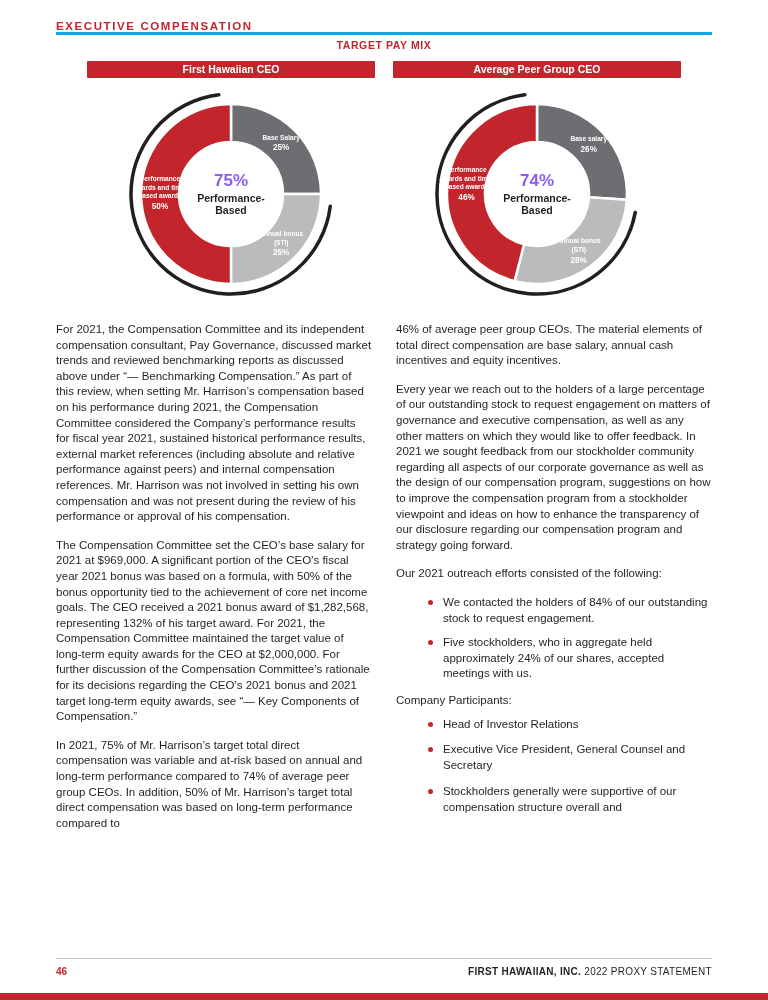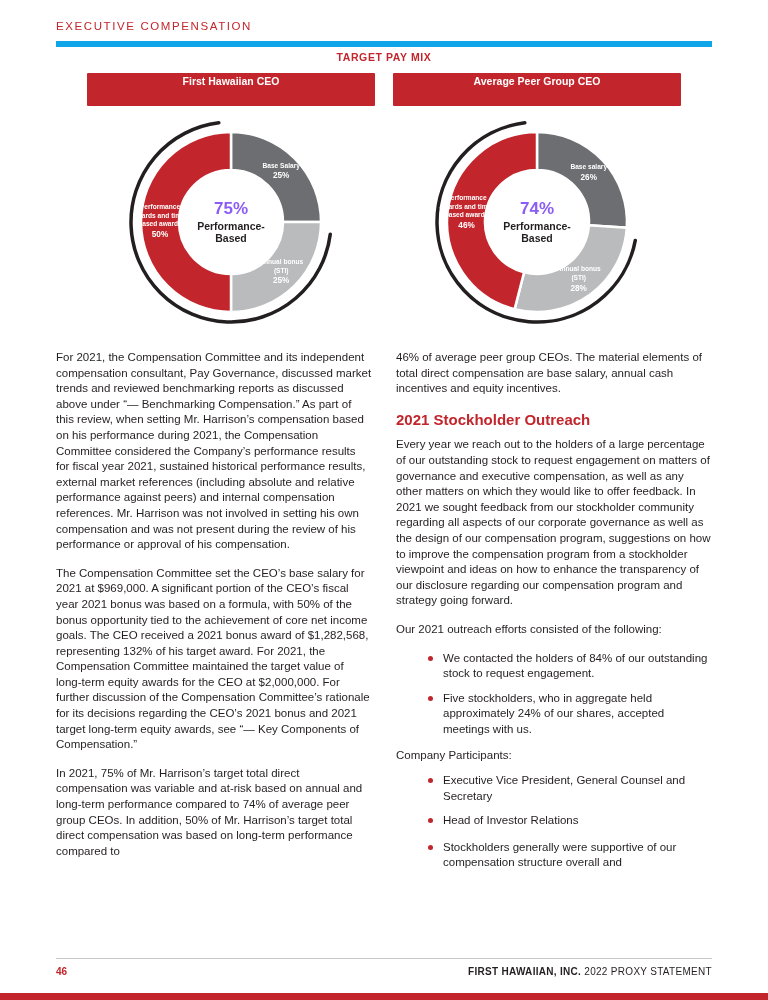--- a/index.html
+++ b/index.html
@@ -7,34 +7,34 @@
   body {
     background:#ffffff;
     font-family:"Liberation Sans", sans-serif;
     color:#231f20;
     position:relative;
     overflow:hidden;
   }
   .page { padding:20px 56px 0 56px; position:relative; height:1000px; }
 
   .page-header {
-    color:#c2262c; font-weight:normal; font-size:11.5px; letter-spacing:1.6px;
-    padding-bottom:9px; border-bottom:6px solid #0ea5e9;
+    color:#c2262c; font-weight:bold; font-size:11.5px; letter-spacing:1.6px;
+    padding-bottom:0; border-bottom:3px solid #0ea5e9;
   }
 
   .section-title {
     text-align:center; color:#c2262c; font-weight:bold; font-size:10.5px;
     letter-spacing:0.6px; margin-top:4px;
   }
 
   .charts-row { display:flex; justify-content:center; gap:18px; margin-top:10px; }
   .chart-col { width:288px; }
   .chart-banner {
     background:#c2262c; color:#ffffff; font-weight:bold; font-size:10.5px;
-    text-align:center; height:33px; line-height:17px; border-radius:1px;
+    text-align:center; height:17px; line-height:17px; border-radius:1px;
   }
   .donut { position:relative; width:270px; height:224px; margin:4px auto 0 auto; }
   .slice-label {
     position:absolute; transform:translate(-50%,-50%); width:58px;
     text-align:center; color:#ffffff; font-weight:bold; font-size:6.6px; line-height:1.3;
   }
   .slice-name { display:block; }
   .slice-pct { display:block; font-size:8.2px; margin-top:1px; }
   .donut-center {
     position:absolute; left:50%; top:50%; transform:translate(-50%,-50%);
@@ -123,45 +123,44 @@
   <div class="columns">
 
     <div class="col">
       <p class="body-p">For 2021, the Compensation Committee and its independent compensation consultant, Pay Governance, discussed market trends and reviewed benchmarking reports as discussed above under “— Benchmarking Compensation.” As part of this review, when setting Mr. Harrison’s compensation based on his performance during 2021, the Compensation Committee considered the Company’s performance results for fiscal year 2021, sustained historical performance results, external market references (including absolute and relative performance against peers) and internal compensation references. Mr. Harrison was not involved in setting his own compensation and was not present during the review of his performance or approval of his compensation.</p>
       <p class="body-p">The Compensation Committee set the CEO’s base salary for 2021 at $969,000. A significant portion of the CEO’s fiscal year 2021 bonus was based on a formula, with 50% of the bonus opportunity tied to the achievement of core net income goals. The CEO received a 2021 bonus award of $1,282,568, representing 132% of his target award. For 2021, the Compensation Committee maintained the target value of long-term equity awards for the CEO at $2,000,000. For further discussion of the Compensation Committee’s rationale for its decisions regarding the CEO’s 2021 bonus and 2021 target long-term equity awards, see “— Key Components of Compensation.”</p>
       <p class="body-p">In 2021, 75% of Mr. Harrison’s target total direct compensation was variable and at-risk based on annual and long-term performance compared to 74% of average peer group CEOs. In addition, 50% of Mr. Harrison’s target total direct compensation was based on long-term performance compared to</p>
     </div>
 
     <div class="col">
       <p class="body-p">46% of average peer group CEOs. The material elements of total direct compensation are base salary, annual cash incentives and equity incentives.</p>
-      <h2 class="section-heading">2021 Stockholder Outreach</h2>
       <p class="body-p">Every year we reach out to the holders of a large percentage of our outstanding stock to request engagement on matters of governance and executive compensation, as well as any other matters on which they would like to offer feedback. In 2021 we sought feedback from our stockholder community regarding all aspects of our corporate governance as well as the design of our compensation program, suggestions on how to improve the compensation program from a stockholder viewpoint and ideas on how to enhance the transparency of our disclosure regarding our compensation program and strategy going forward.</p>
       <p class="body-p">Our 2021 outreach efforts consisted of the following:</p>
 
       <div class="bullet-list">
         <div class="bullet-item">
           <span class="bullet-dot"></span>
           <span class="bullet-text">We contacted the holders of 84% of our outstanding stock to request engagement.</span>
         </div>
         <div class="bullet-item">
           <span class="bullet-dot"></span>
           <span class="bullet-text">Five stockholders, who in aggregate held approximately 24% of our shares, accepted meetings with us.</span>
         </div>
       </div>
 
       <p class="label-p">Company Participants:</p>
 
       <div class="bullet-list">
         <div class="bullet-item">
           <span class="bullet-dot"></span>
-          <span class="bullet-text">Executive Vice President, General Counsel and Secretary</span>
+          <span class="bullet-text">Head of Investor Relations</span>
         </div>
         <div class="bullet-item">
           <span class="bullet-dot"></span>
-          <span class="bullet-text">Head of Investor Relations</span>
+          <span class="bullet-text">Executive Vice President, General Counsel and Secretary</span>
         </div>
       </div>
 
 
       <div class="bullet-list">
         <div class="bullet-item">
           <span class="bullet-dot"></span>
           <span class="bullet-text">Stockholders generally were supportive of our compensation structure overall and</span>
         </div>
       </div>

